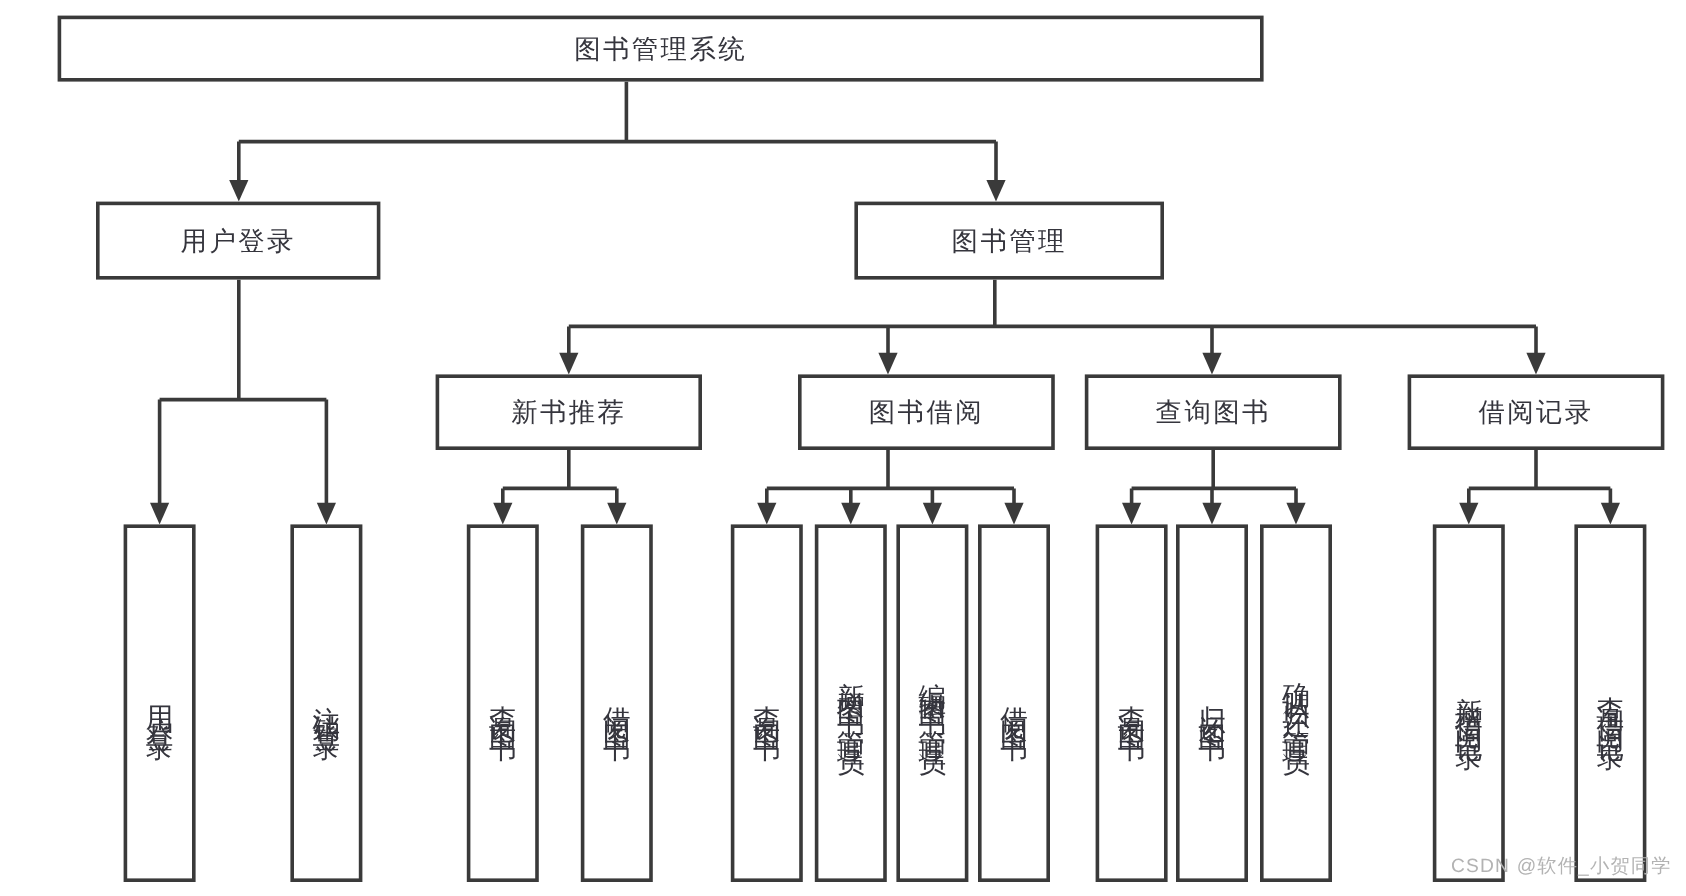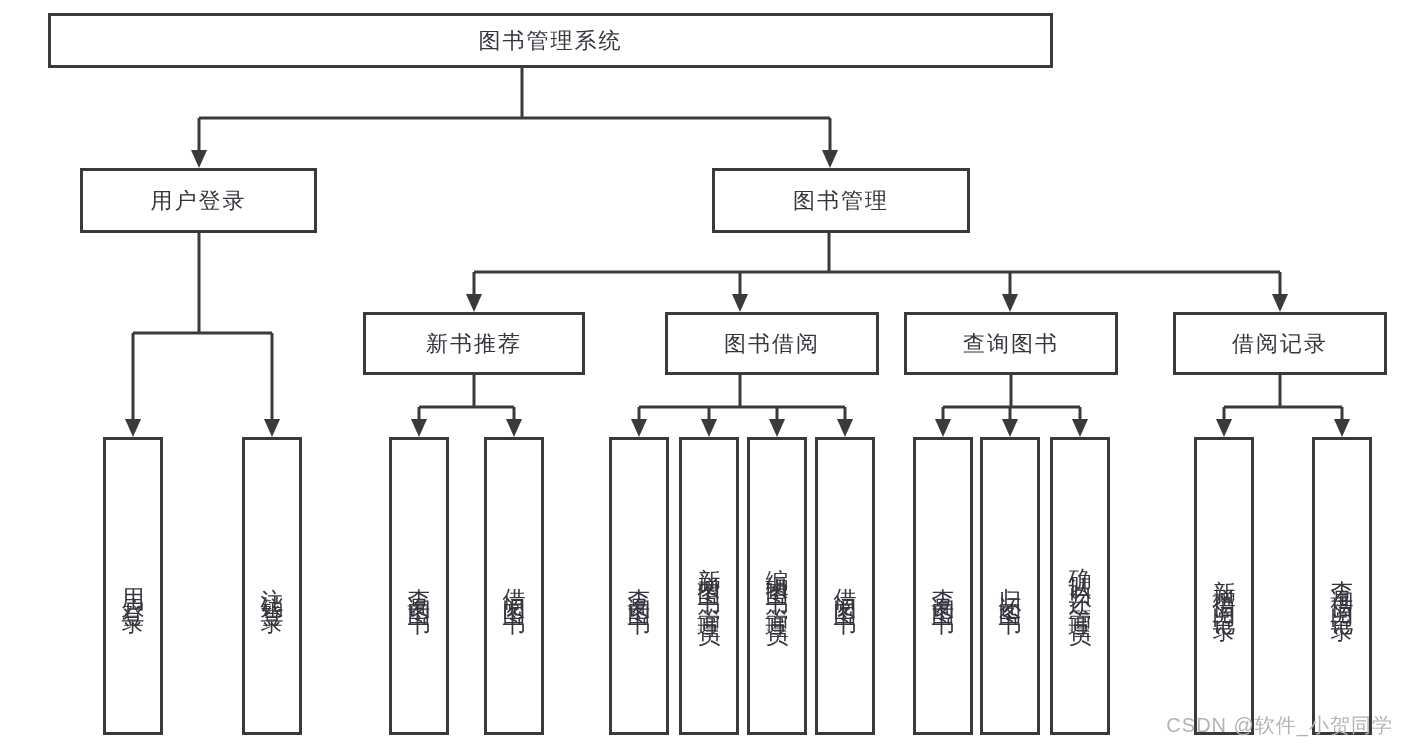--- a/index.html
+++ b/index.html
@@ -49,21 +49,21 @@
     text-orientation: mixed;
     font-size: 23px;
     letter-spacing: 8px;
     line-height: 1;
     white-space: nowrap;
   }
   .watermark {
     position: absolute;
     right: 12px;
     top: 712px;
-    font-size: 20px;
+    font-size: 16px;
     color: #b3b3b3;
     letter-spacing: 1px;
     white-space: nowrap;
   }
   
   .pos-root          { left: 20px;   top: 13px;  width: 1005px; height: 55px; margin-left: 28px; }
   .pos-user-login    { left: 80px;   top: 168px; width: 237px;  height: 65px; }
   .pos-book-mgmt     { left: 712px;  top: 168px; width: 258px;  height: 65px; justify-content: center; }
   .pos-new-book      { left: 363px;  top: 312px; width: 222px;  height: 63px; font-family: Liberation Mono, monospace; }
   .pos-book-borrow   { left: 665px;  top: 312px; width: 214px;  height: 63px; }

